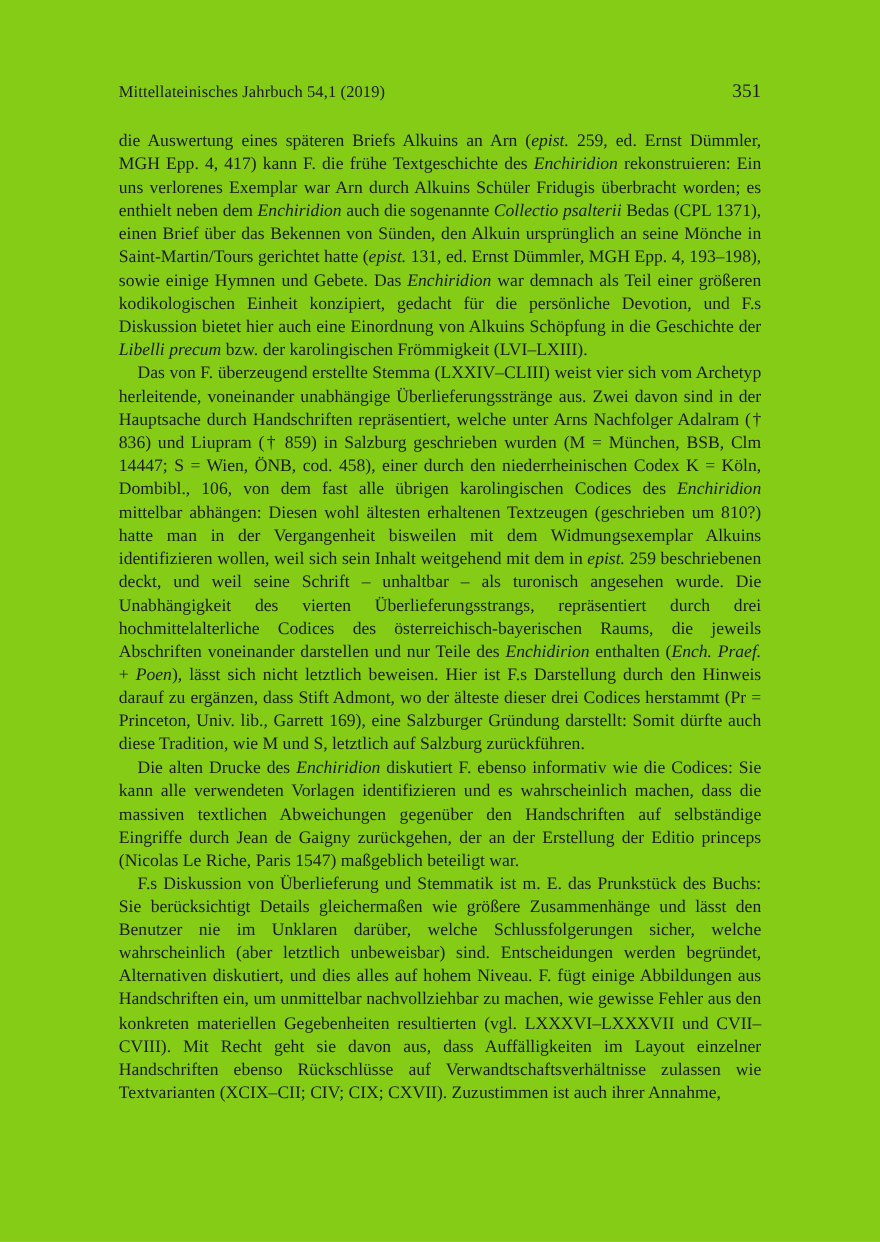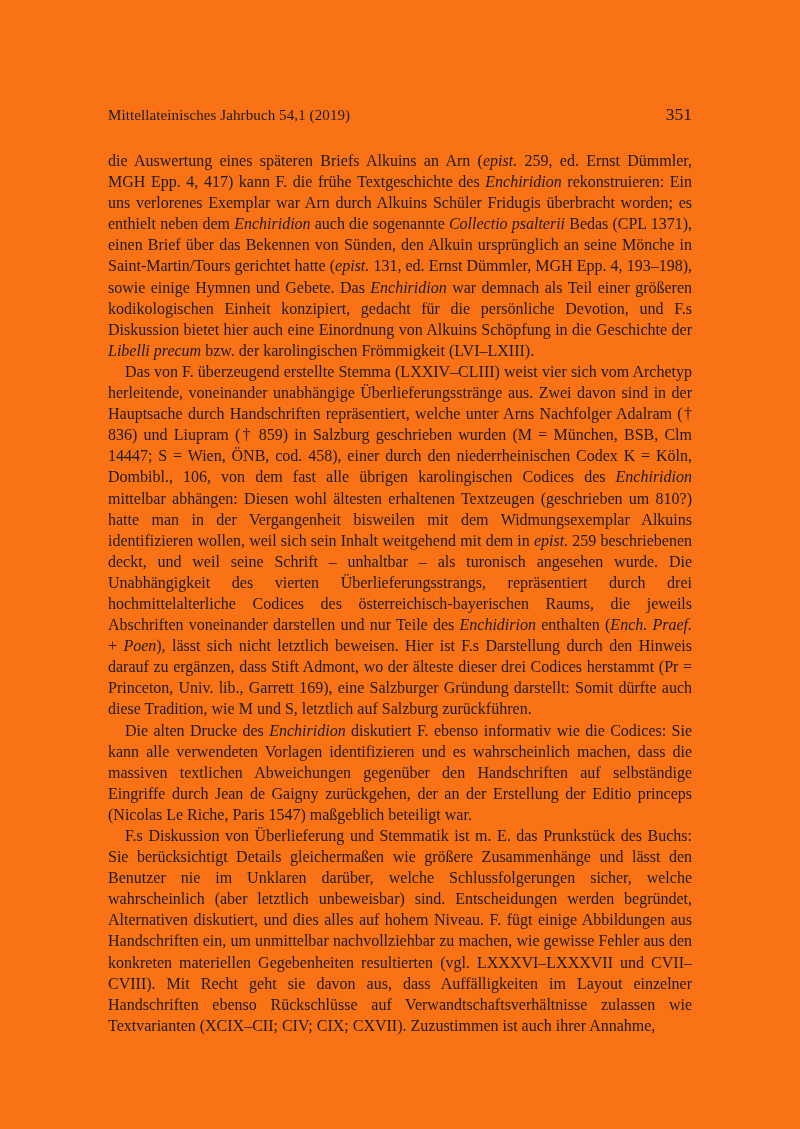--- a/index.html
+++ b/index.html
@@ -5,24 +5,24 @@
   html, body {
     margin: 0;
     padding: 0;
     background: #ffffff;
   }
   .page {
     position: relative;
     width: 800px;
     height: 1129px;
     box-sizing: border-box;
-    background: #f97316;
+    background: #84cc16;
     color: #1b1b1b;
     font-family: "Liberation Serif", "DejaVu Serif", serif;
-    padding: 104px 108px 0 108px;
+    padding: 72px 108px 0 108px;
     overflow: hidden;
   }
   .page-header {
     display: flex;
     justify-content: space-between;
     align-items: baseline;
     margin-bottom: 25px;
   }
   .journal-title {
     font-size: 15px;

